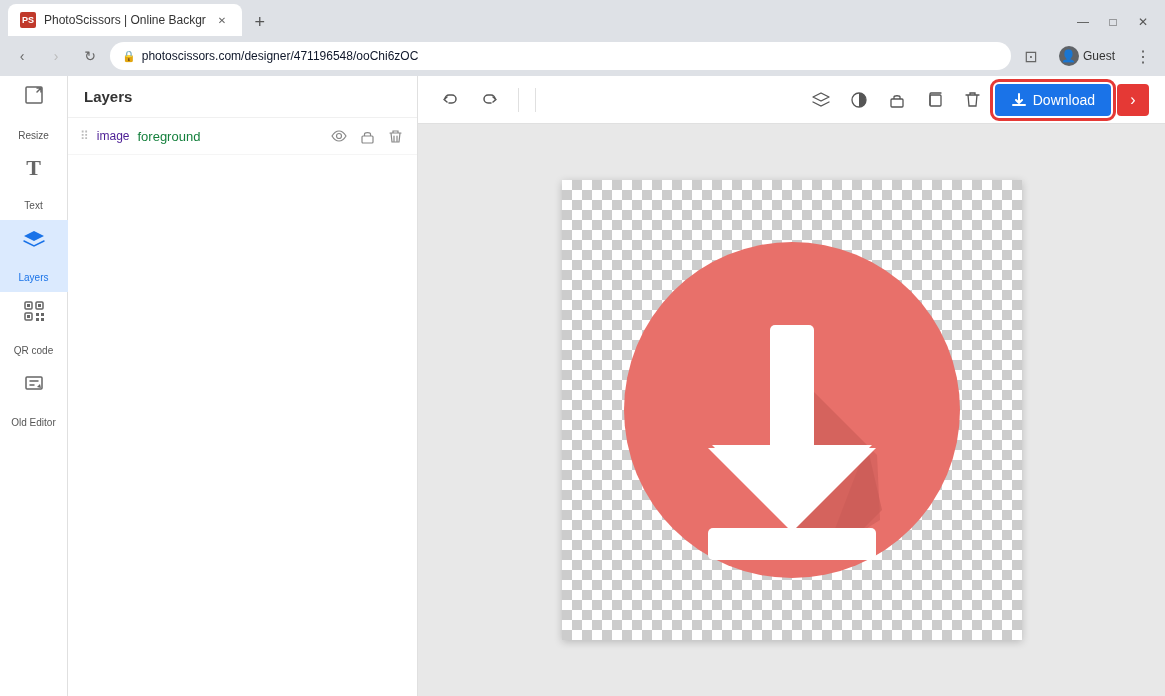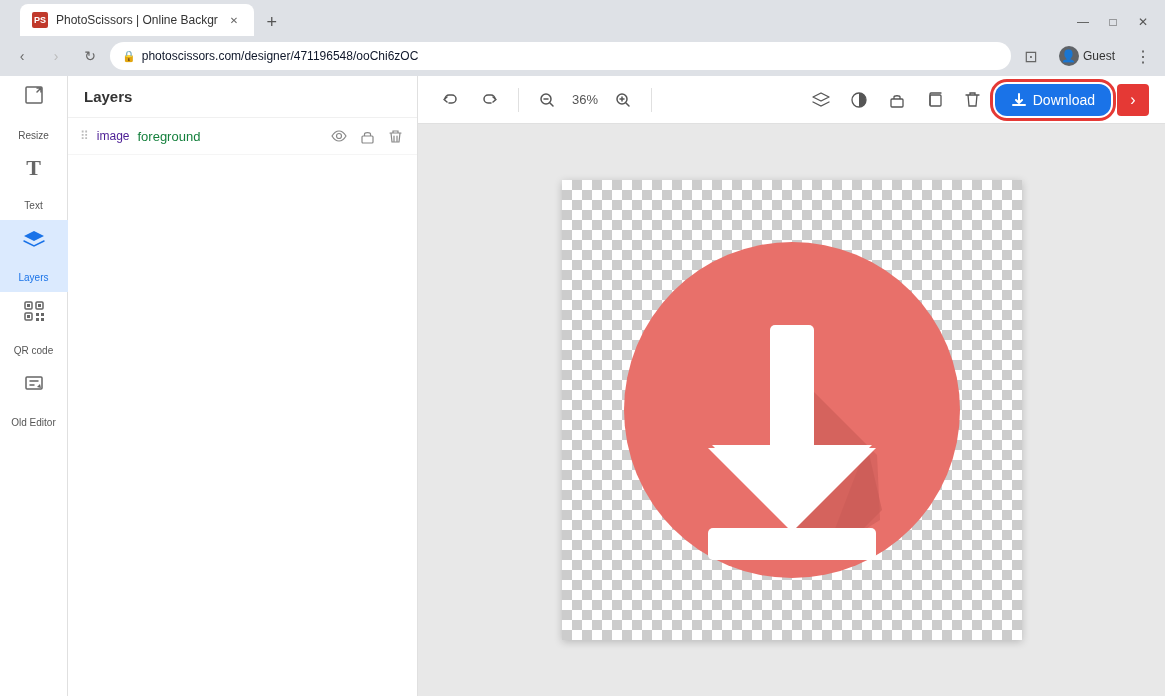--- a/index.html
+++ b/index.html
@@ -1,20 +1,20 @@
 <!DOCTYPE html>
 <html><head>
   <meta charset="utf-8">
   <style>
     * { margin: 0; padding: 0; box-sizing: border-box; }
     body { font-family: 'Segoe UI', Arial, sans-serif; font-size: 13px; background: #f0f0f0; overflow: hidden; }
 
     
     .browser-chrome { background: #dee1e6; width: 1165px; height: 696px; display: flex; flex-direction: column; }
-    .tab { background: #fff; border-radius: 8px 8px 0 0; padding: 0 12px; height: 32px; display: flex; align-items: center; gap: 8px; font-size: 12px; color: #333; min-width: 200px; margin-left: 12px; }
+    .tab { background: #fff; border-radius: 8px 8px 0 0; padding: 0 12px; height: 32px; display: flex; align-items: center; gap: 8px; font-size: 12px; color: #333; min-width: 200px; }
     .tab-favicon { width: 16px; height: 16px; background: #e74c3c; border-radius: 2px; flex-shrink: 0; }
     .tab-title { flex: 1; overflow: hidden; white-space: nowrap; text-overflow: ellipsis; font-size: 12px; }
     .tab-close { width: 16px; height: 16px; border-radius: 50%; display: flex; align-items: center; justify-content: center; cursor: pointer; color: #666; font-size: 10px; }
     .new-tab-btn { width: 28px; height: 28px; border-radius: 50%; display: flex; align-items: center; justify-content: center; color: #555; font-size: 18px; cursor: pointer; margin-left: 4px; }
     .window-controls { margin-left: auto; display: flex; gap: 2px; }
     .win-btn { width: 28px; height: 28px; border-radius: 50%; display: flex; align-items: center; justify-content: center; color: #555; font-size: 12px; cursor: pointer; }
 
     
     .address-bar { background: #dee1e6; height: 40px; display: flex; align-items: center; padding: 0 8px; gap: 6px; }
     .nav-btn { width: 28px; height: 28px; border-radius: 50%; display: flex; align-items: center; justify-content: center; color: #666; font-size: 14px; cursor: pointer; }
@@ -49,21 +49,21 @@
     .collapse-tab { position: absolute; right: -12px; top: 50%; transform: translateY(-50%); width: 12px; height: 40px; background: #e0e0e0; border-radius: 0 4px 4px 0; cursor: pointer; display: flex; align-items: center; justify-content: center; color: #888; font-size: 10px; }
 
     
     .toolbar { height: 48px; background: #fff; border-bottom: 1px solid #e0e0e0; display: flex; align-items: center; padding: 0 16px; gap: 8px; flex-shrink: 0; }
     .toolbar-btn { width: 32px; height: 32px; border-radius: 4px; display: flex; align-items: center; justify-content: center; color: #555; cursor: pointer; font-size: 14px; border: none; background: transparent; }
     .toolbar-divider { width: 1px; height: 24px; background: #e0e0e0; margin: 0 4px; }
     .zoom-control { display: flex; align-items: center; gap: 4px; }
     .zoom-value { font-size: 13px; color: #555; min-width: 36px; text-align: center; }
     .toolbar-right { margin-left: auto; display: flex; align-items: center; gap: 6px; }
     .toolbar-icon-btn { width: 32px; height: 32px; border-radius: 4px; display: flex; align-items: center; justify-content: center; color: #555; cursor: pointer; font-size: 16px; border: none; background: transparent; }
-    .download-btn { background: #1a73e8; color: #fff; border: none; border-radius: 12px; padding: 8px 16px; font-size: 14px; font-weight: 500; cursor: pointer; display: flex; align-items: center; gap: 6px; outline: 3px solid #e53935; outline-offset: 2px; }
+    .download-btn { background: #1a73e8; color: #fff; border: none; border-radius: 4px; padding: 8px 16px; font-size: 14px; font-weight: 500; cursor: pointer; display: flex; align-items: center; gap: 6px; outline: 3px solid #e53935; outline-offset: 2px; }
     .close-panel-btn { width: 32px; height: 32px; background: #e53935; border: none; border-radius: 4px; display: flex; align-items: center; justify-content: center; color: white; cursor: pointer; font-size: 16px; }
 
     
     .canvas-area { flex: 1; background: #e8e8e8; display: flex; align-items: center; justify-content: center; overflow: hidden; position: relative; }
 
     
     .canvas-wrapper { position: relative; }
     .checkerboard { width: 460px; height: 460px; background-image: repeating-conic-gradient(#ccc 0% 25%, #fff 0% 50%); background-size: 20px 20px; position: relative; overflow: hidden; box-shadow: 0 2px 8px rgba(0,0,0,0.2); }
 
     
@@ -212,37 +212,20 @@
             <path d="M5 5L2 7.5L5 10" stroke="#555" stroke-width="1.5" stroke-linecap="round" stroke-linejoin="round" fill="none"></path>
           </svg>
         </button>
         <button class="toolbar-btn" title="Redo">
           <svg width="16" height="16" viewBox="0 0 16 16" fill="none">
             <path d="M13 7C13 4.8 11.2 3 9 3H6C3.8 3 2 4.8 2 7C2 9.2 3.8 11 6 11H9" stroke="#555" stroke-width="1.5" stroke-linecap="round" fill="none"></path>
             <path d="M11 5L14 7.5L11 10" stroke="#555" stroke-width="1.5" stroke-linecap="round" stroke-linejoin="round" fill="none"></path>
           </svg>
         </button>
         <div class="toolbar-divider"></div>
-        <div class="zoom-control">
-          <button class="toolbar-btn">
-            <svg width="16" height="16" viewBox="0 0 16 16" fill="none">
-              <circle cx="7" cy="7" r="5" stroke="#555" stroke-width="1.5" fill="none"></circle>
-              <path d="M5 7H9" stroke="#555" stroke-width="1.5" stroke-linecap="round"></path>
-              <path d="M11 11L14 14" stroke="#555" stroke-width="1.5" stroke-linecap="round"></path>
-            </svg>
-          </button>
-          <span class="zoom-value">36%</span>
-          <button class="toolbar-btn">
-            <svg width="16" height="16" viewBox="0 0 16 16" fill="none">
-              <circle cx="7" cy="7" r="5" stroke="#555" stroke-width="1.5" fill="none"></circle>
-              <path d="M5 7H9M7 5V9" stroke="#555" stroke-width="1.5" stroke-linecap="round"></path>
-              <path d="M11 11L14 14" stroke="#555" stroke-width="1.5" stroke-linecap="round"></path>
-            </svg>
-          </button>
-        </div>
         <div class="toolbar-divider"></div>
         <div class="toolbar-right">
           <button class="toolbar-icon-btn" title="Layers">
             <svg width="18" height="16" viewBox="0 0 18 16" fill="none">
               <path d="M9 1L17 5L9 9L1 5Z" stroke="#555" stroke-width="1.3" fill="none" stroke-linejoin="round"></path>
               <path d="M1 10L9 14L17 10" stroke="#555" stroke-width="1.3" stroke-linecap="round"></path>
             </svg>
           </button>
           <button class="toolbar-icon-btn" title="Opacity">
             <svg width="18" height="18" viewBox="0 0 18 18" fill="none">

